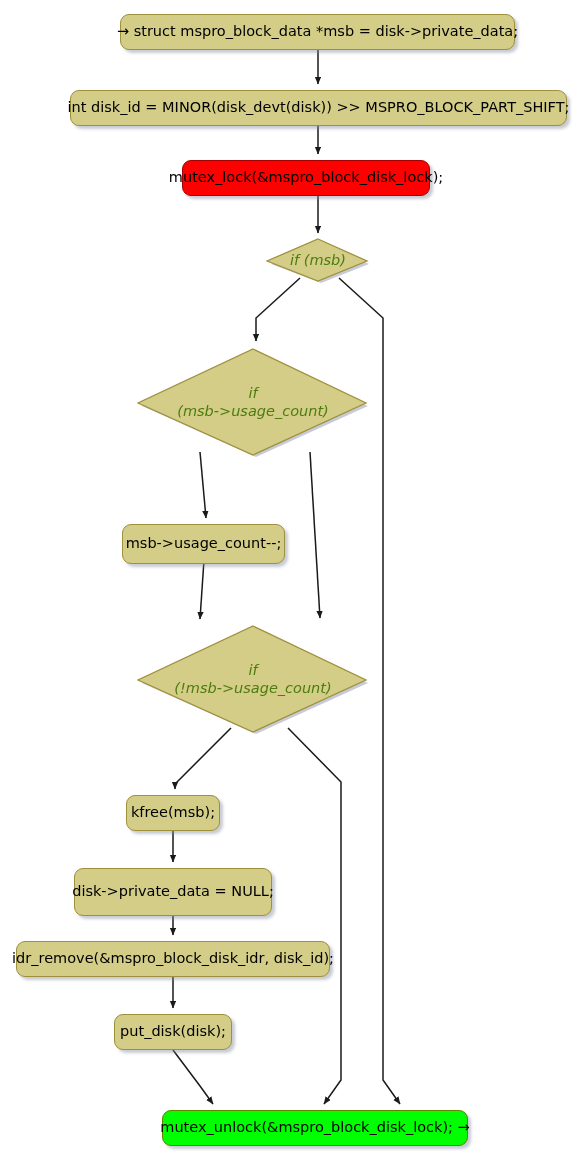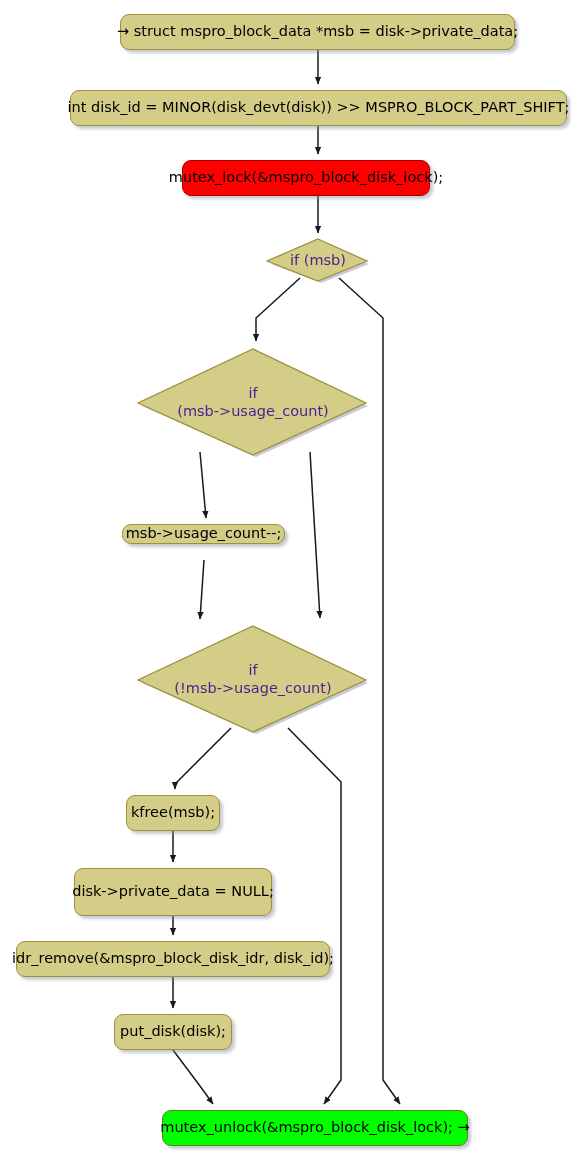--- a/index.html
+++ b/index.html
@@ -64,23 +64,24 @@
     left: 0;
     top: 0;
     width: 100%;
     height: 100%;
     z-index: 0;
   }
   .diamond .dlabel {
     position: relative;
     z-index: 1;
     font-size: 14.5px;
-    color: #4c1d95;
+    color: #4d7c0f;
     text-align: center;
     line-height: 1.22;
+    font-style: italic;
   }
 </style>
 </head>
 <body>
 
 <div id="canvas">
 
   <svg id="edges" viewBox="0 0 580 1162" xmlns="http://www.w3.org/2000/svg">
     <defs>
       <marker id="arrowhead" markerWidth="9" markerHeight="9" refX="7.2" refY="3.2" orient="auto" markerUnits="userSpaceOnUse">
@@ -111,21 +112,21 @@
       <div class="node proc red" style="left: 182px; top: 160px; width: 248px; height: 36px;">mutex_lock(&amp;mspro_block_disk_lock);</div>
       <div class="node diamond" style="left: 266px; top: 238px; width: 104px; height: 46px;"><svg class="dshape" viewBox="0 0 104 46" preserveAspectRatio="none">
           <polygon points="55,5 103,26 55,45 5,26" fill="rgba(130,140,170,0.45)"></polygon>
           <polygon points="52,1 101,23 52,43 1,23" fill="#D3CD87" stroke="#A0903C" stroke-width="1.3"></polygon>
         </svg><span class="dlabel">if (msb)</span></div>
       <div class="node diamond" style="left: 137px; top: 348px; width: 232px; height: 110px;"><svg class="dshape" viewBox="0 0 232 110" preserveAspectRatio="none">
           <polygon points="119,5 231,58 119,109 5,58" fill="rgba(130,140,170,0.45)"></polygon>
           <polygon points="116,1 229,55 116,107 1,55" fill="#D3CD87" stroke="#A0903C" stroke-width="1.3"></polygon>
         </svg><span class="dlabel">if
 (msb-&gt;usage_count)</span></div>
-      <div class="node proc" style="left: 122px; top: 524px; width: 163px; height: 20px;">msb-&gt;usage_count--;</div>
+      <div class="node proc" style="left: 122px; top: 524px; width: 163px; height: 40px;">msb-&gt;usage_count--;</div>
       <div class="node diamond" style="left: 137px; top: 625px; width: 232px; height: 110px;"><svg class="dshape" viewBox="0 0 232 110" preserveAspectRatio="none">
           <polygon points="119,5 231,58 119,109 5,58" fill="rgba(130,140,170,0.45)"></polygon>
           <polygon points="116,1 229,55 116,107 1,55" fill="#D3CD87" stroke="#A0903C" stroke-width="1.3"></polygon>
         </svg><span class="dlabel">if
 (!msb-&gt;usage_count)</span></div>
       <div class="node proc" style="left: 126px; top: 795px; width: 94px; height: 36px; text-align: center;">kfree(msb);</div>
       <div class="node proc" style="left: 74px; top: 868px; width: 198px; height: 48px;">disk-&gt;private_data = NULL;</div>
       <div class="node proc" style="left: 16px; top: 941px; width: 314px; height: 36px;">idr_remove(&amp;mspro_block_disk_idr, disk_id);</div>
       <div class="node proc" style="left: 114px; top: 1014px; width: 118px; height: 36px;">put_disk(disk);</div>
       <div class="node proc green" style="left: 154px; top: 1110px; width: 306px; height: 36px; margin-left: 8px;">mutex_unlock(&amp;mspro_block_disk_lock); →</div>

